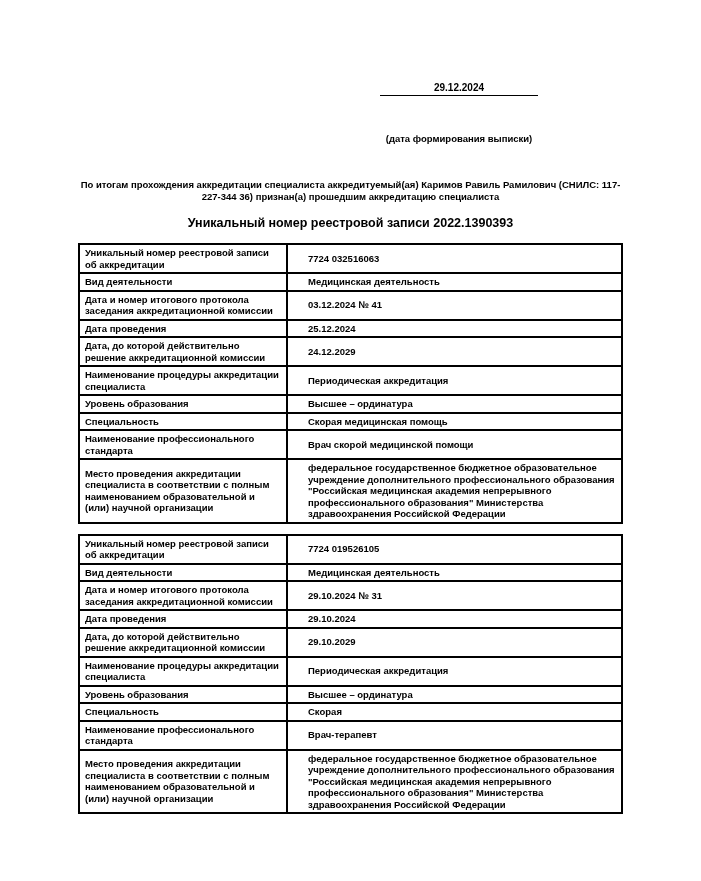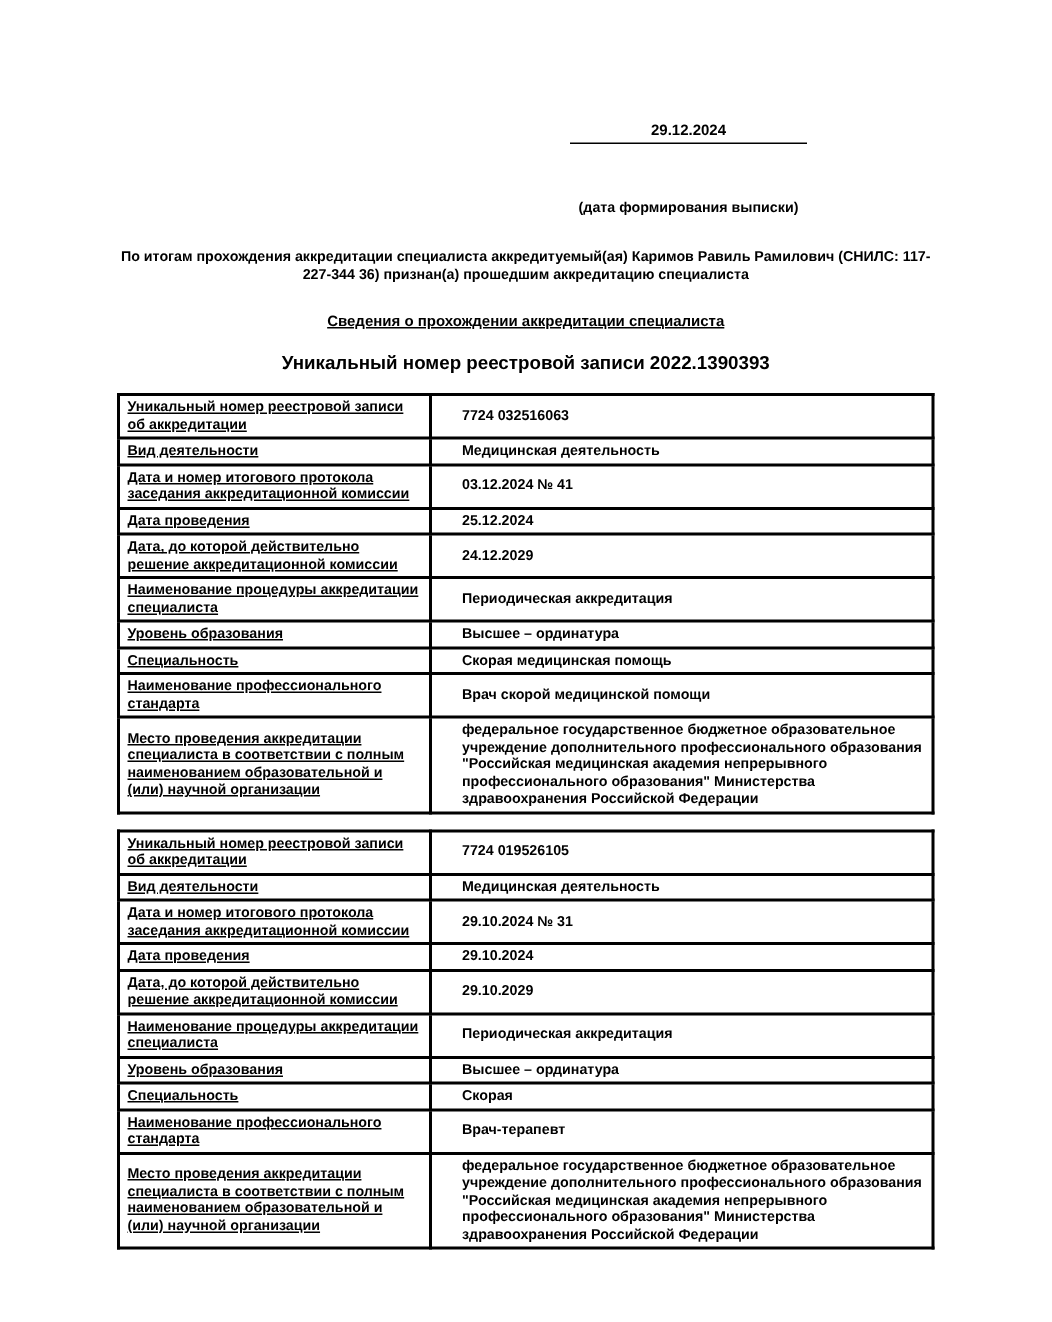--- a/index.html
+++ b/index.html
@@ -36,21 +36,21 @@
     border-bottom: 1.5px solid #000;
     padding-bottom: 2px;
   }
   .date-caption {
     font-size: 9.5px;
     line-height: 13px;
     white-space: nowrap;
     margin-top: 36px;
   }
   .intro {
-    margin-top: 21px;
+    margin-top: 34px;
     font-size: 9.5px;
     line-height: 11.5px;
     text-align: center;
   }
   .section-heading {
     margin-top: 20px;
     text-align: center;
     font-size: 10px;
     line-height: 12px;
     text-decoration: underline;
@@ -68,37 +68,36 @@
     table-layout: fixed;
   }
   table.acc-table.second { margin-top: 10px; }
   table.acc-table td {
     border: 2px solid #000;
     font-size: 9.5px;
     line-height: 11.5px;
     vertical-align: middle;
     padding: 2px 6px 2px 5px;
   }
-  table.acc-table td.lbl { width: 208px; text-decoration: underline; }
+  table.acc-table td.lbl { width: 208px; }
   table.acc-table td.val { padding-left: 20px; }
 </style>
 </head>
 <body>
 
 <div class="content">
 
 
   <div class="date-block">
     <div class="date-value">29.12.2024</div>
     <div class="date-caption">(дата формирования выписки)</div>
   </div>
 
   <p class="intro">По итогам прохождения аккредитации специалиста аккредитуемый(ая) Каримов Равиль Рамилович (СНИЛС: 117-227-344 36) признан(а) прошедшим аккредитацию специалиста</p>
 
-  <div class="section-heading">Сведения о прохождении аккредитации специалиста</div>
 
   <div class="registry-heading">Уникальный номер реестровой записи 2022.1390393</div>
 
   <table class="acc-table first">
     <tbody>
       <tr>
         <td class="lbl">Уникальный номер реестровой записи об аккредитации</td>
         <td class="val">7724 032516063</td>
       </tr>
       <tr>

